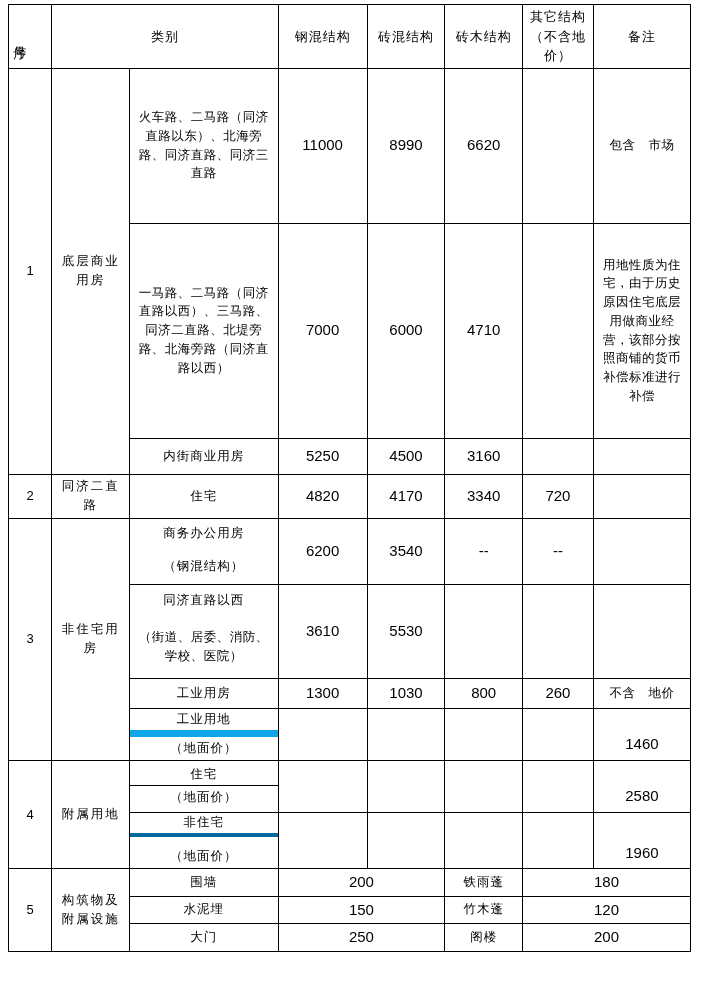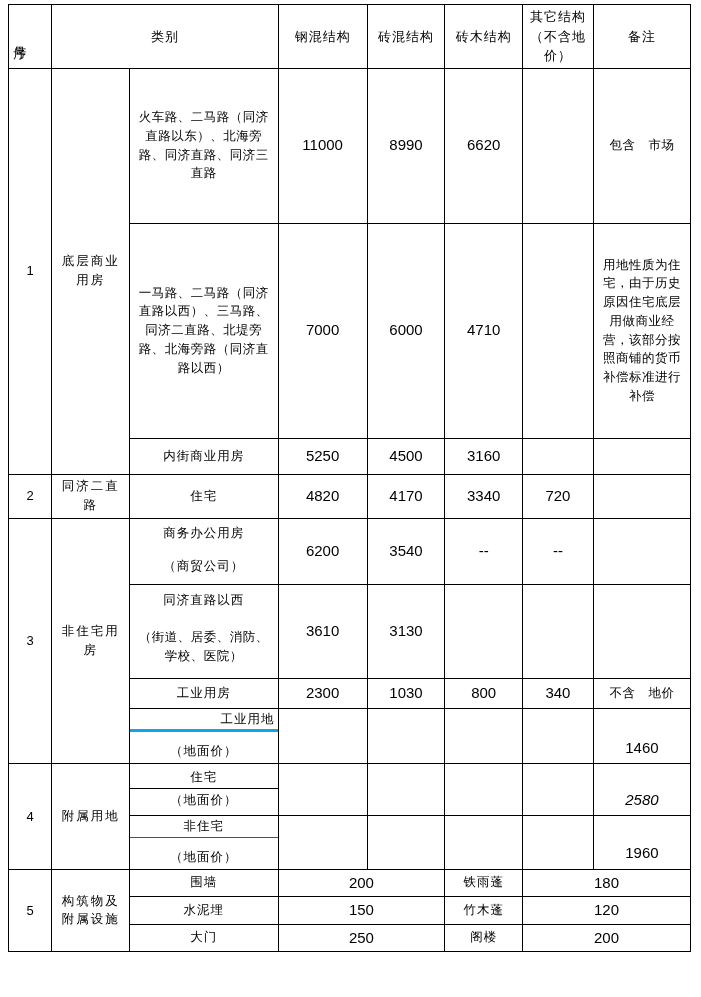--- a/index.html
+++ b/index.html
@@ -133,72 +133,72 @@
         <td class="idx" rowspan="6">3</td>
         <td class="group-label" rowspan="6">非住宅用房</td>
         <td class="cell-label" style="height:31px; border-bottom:none;">商务办公用房</td>
         <td class="num" rowspan="2">6200</td>
         <td class="num" rowspan="2">3540</td>
         <td class="num" rowspan="2">--</td>
         <td class="num" rowspan="2">--</td>
         <td class="note" rowspan="2"></td>
       </tr>
       <tr>
-        <td class="cell-label" style="height:35px; border-top:none;">（商贸公司）</td>
+        <td class="cell-label" style="height:35px; border-top:none;">（钢混结构）</td>
       </tr>
 
       <tr>
         <td class="cell-label" style="height:32px; border-bottom:none;">同济直路以西</td>
         <td class="num" rowspan="2">3610</td>
-        <td class="num" rowspan="2">3130</td>
+        <td class="num" rowspan="2">5530</td>
         <td class="num" rowspan="2"></td>
         <td class="num" rowspan="2"></td>
         <td class="note" rowspan="2"></td>
       </tr>
       <tr>
         <td class="region" style="height:62px; border-top:none;">（街道、居委、消防、学校、医院）</td>
       </tr>
 
       <tr>
         <td class="cell-label" style="height:30px">工业用房</td>
-        <td class="num">2300</td>
+        <td class="num">1300</td>
         <td class="num">1030</td>
         <td class="num">800</td>
-        <td class="num">340</td>
+        <td class="num">260</td>
         <td class="note">不含　地价</td>
       </tr>
 
       <tr>
         <td class="cell-label" style="height:52px">
-          <div style="border-bottom:3px solid #0ea5e9; margin:-2px -3px 8px -3px; padding:1px 3px;text-align:right;">工业用地</div>
+          <div style="border-bottom:7px solid #0ea5e9; margin:-2px -3px 0 -3px; padding:1px 3px;">工业用地</div>
           <div style="padding-top:2px;">（地面价）</div>
         </td>
         <td class="num"></td>
         <td class="num"></td>
         <td class="num"></td>
         <td class="num"></td>
         <td class="num" style="vertical-align:bottom; padding-bottom:4px;margin-left:21px;">1460</td>
       </tr>
 
       <tr>
         <td class="idx" rowspan="2">4</td>
         <td class="group-label" rowspan="2">附属用地</td>
         <td class="cell-label" style="height:52px">
           <div style="border-bottom:1px solid #000; margin:-2px -3px 0 -3px; padding:1px 3px;">住宅</div>
           <div style="padding-top:2px;">（地面价）</div>
         </td>
         <td class="num"></td>
         <td class="num"></td>
         <td class="num"></td>
         <td class="num"></td>
-        <td class="num" style="vertical-align:bottom; padding-bottom:4px;font-style:italic;">2580</td>
+        <td class="num" style="vertical-align:bottom; padding-bottom:4px;">2580</td>
       </tr>
       <tr>
         <td class="cell-label" style="height:52px">
-          <div style="border-bottom:1px solid #0369a1; margin:-2px -3px 8px -3px; padding:1px 3px;">非住宅</div>
+          <div style="border-bottom:4px solid #0369a1; margin:-2px -3px 8px -3px; padding:1px 3px;font-family:Liberation Mono, monospace;">非住宅</div>
           <div style="padding-top:2px;">（地面价）</div>
         </td>
         <td class="num"></td>
         <td class="num"></td>
         <td class="num"></td>
         <td class="num"></td>
         <td class="num" style="vertical-align:bottom; padding-bottom:4px;margin-top:12px;">1960</td>
       </tr>
 
       <tr>

